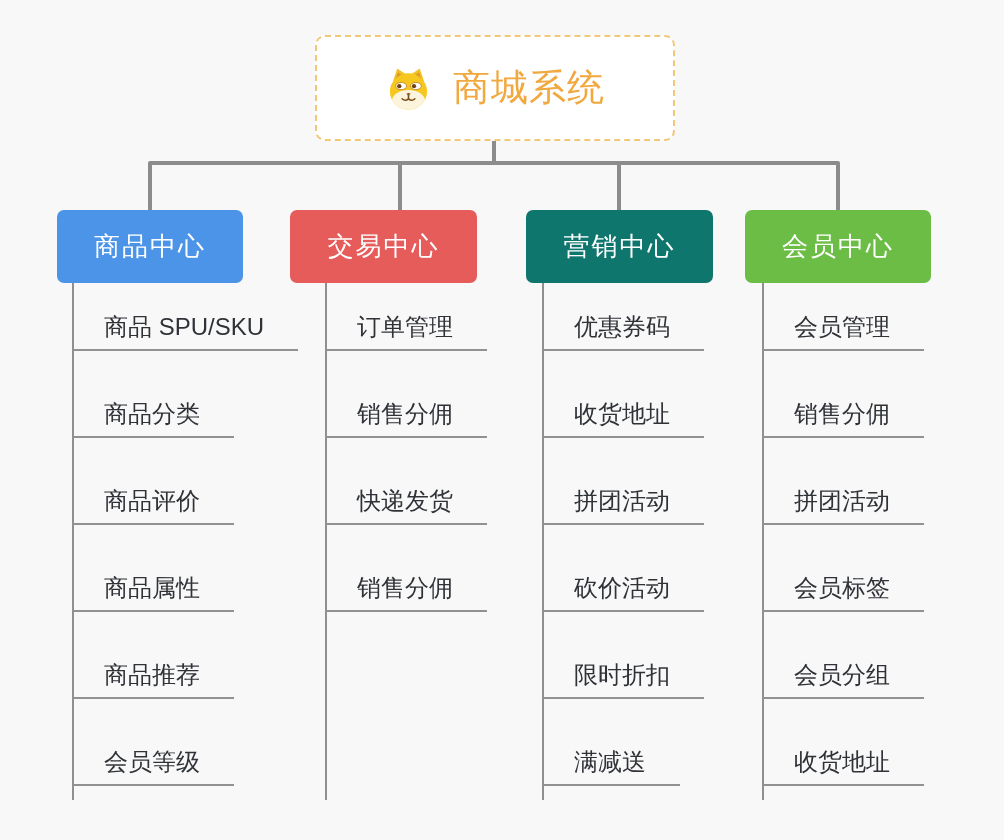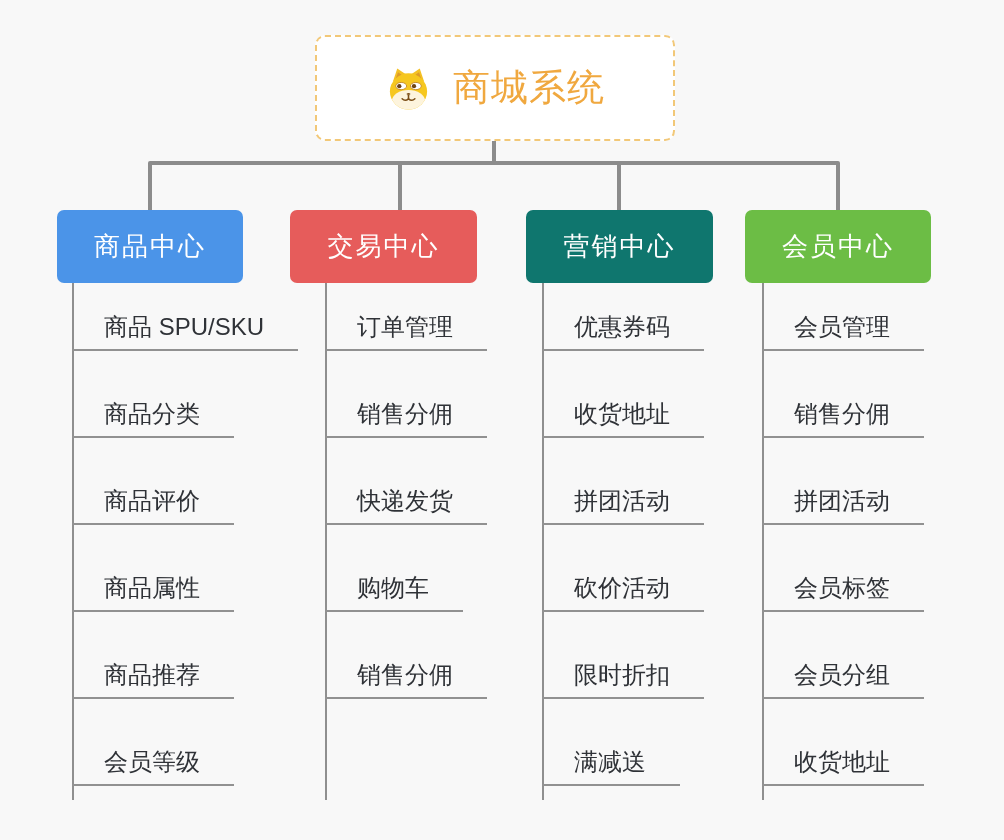--- a/index.html
+++ b/index.html
@@ -126,21 +126,20 @@
     <div class="leaf-item">商品评价</div>
     <div class="leaf-item">商品属性</div>
     <div class="leaf-item">商品推荐</div>
     <div class="leaf-item">会员等级</div>
   </div>
 
   <div class="item-col col-2">
     <div class="leaf-item">订单管理</div>
     <div class="leaf-item">销售分佣</div>
     <div class="leaf-item">快递发货</div>
-    <div class="leaf-item">购物车</div>
     <div class="leaf-item">销售分佣</div>
   </div>
 
   <div class="item-col col-3">
     <div class="leaf-item">优惠券码</div>
     <div class="leaf-item">收货地址</div>
     <div class="leaf-item">拼团活动</div>
     <div class="leaf-item">砍价活动</div>
     <div class="leaf-item">限时折扣</div>
     <div class="leaf-item">满减送</div>

